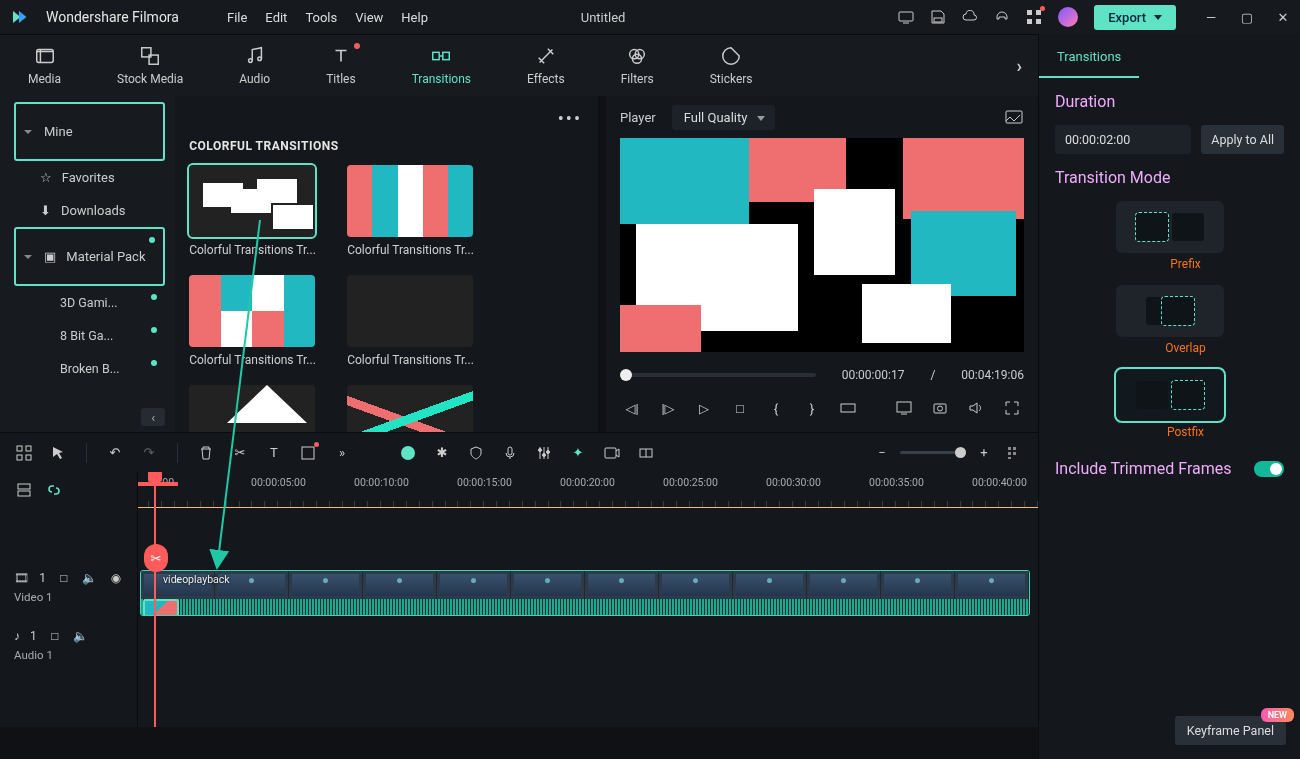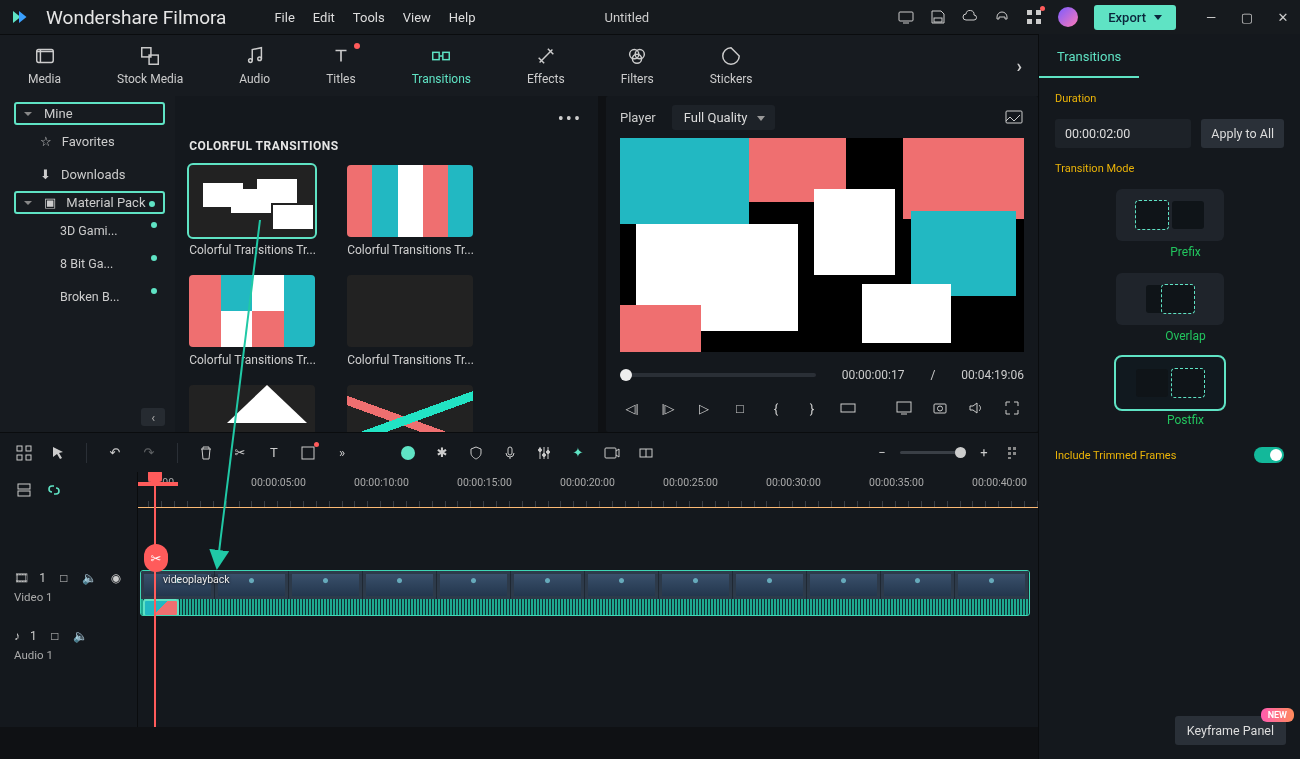--- a/index.html
+++ b/index.html
@@ -1,40 +1,40 @@
 <!DOCTYPE html>
 <html><head>
 <meta charset="utf-8">
 <style>
 * { margin:0; padding:0; box-sizing:border-box; font-family:-apple-system,Segoe UI,Roboto,sans-serif; user-select:none; }
 body { background:#0f1114; color:#d3d3d3; width:1300px; height:759px; overflow:hidden; font-size:13px; }
 .titlebar { height:34px; background:#161a1e; display:flex; align-items:center; padding:0 10px; gap:18px; }
 .logo-ico { width:18px; height:18px; display:inline-flex; }
-.titlebar .appname { font-size:19px; color:#e6e6e6; margin-right:30px; }
+.titlebar .appname { font-size:14px; color:#e6e6e6; margin-right:30px; }
 .titlebar .menu { color:#ddd; font-size:13px; cursor:pointer; }
 .titlebar .proj { flex:1; text-align:center; color:#ccc; font-size:13px; margin-left:-120px;}
 .titlebar .right { display:flex; align-items:center; gap:16px; }
 .tb-ico { width:16px; height:16px; color:#ccc; cursor:pointer; display:flex; align-items:center; justify-content:center;}
 .avatar { width:20px; height:20px; border-radius:50%; background:linear-gradient(135deg,#7b5bff,#ff7ab8); }
 .export-btn { background:#5fe3c4; color:#0b263c; padding:5px 14px; border-radius:3px; font-size:13px; font-weight:500; display:flex; align-items:center; gap:8px; cursor:pointer;}
 .export-btn .chev { border-left:4px solid transparent;border-right:4px solid transparent;border-top:5px solid #0b263c;}
 .winbtns { display:flex; gap:22px; margin-left:12px; }
 .winbtns span { width:14px; height:14px; display:flex; align-items:center; justify-content:center; color:#ccc; cursor:pointer; font-size:13px;}
 
 .ribbon { height:62px; background:#171b20; display:flex; align-items:center; padding-left:28px; gap:56px; border-top:1px solid #0a0c0e;}
 .ribtab { display:flex; flex-direction:column; align-items:center; gap:5px; color:#ccc; font-size:12px; cursor:pointer; position:relative;}
 .ribtab.active { color:#5fe3c4; }
 .ribtab .ico { width:22px; height:22px; display:flex; align-items:center; justify-content:center;}
 .ribdot { position:absolute; top:-2px; right:-4px; width:6px;height:6px;border-radius:50%;background:#ff5b5b;}
 .ribbon .more { margin-left:auto; margin-right:16px; font-size:18px; font-weight:bold; color:#ccc; cursor:pointer;}
 
 .midrow { display:flex; height:336px; }
 .sidebar { width:178px; background:#171b20; padding:6px 10px 0 14px; display:flex; flex-direction:column; overflow:hidden;}
 .side-item { display:flex; align-items:center; gap:10px; padding:9px 8px; color:#ccc; font-size:13px; cursor:pointer; border-radius:3px; position:relative;}
-.side-item.hl { border:2px solid #5fe3c4; border-radius:3px; padding:2px 8px;text-align:center; }
+.side-item.hl { border:2px solid #5fe3c4; border-radius:3px; padding:20px 8px;text-align:center; }
 .side-item .tri { border-left:4px solid transparent;border-right:4px solid transparent;border-top:4px solid #888; margin-right:2px;}
 .side-sub { padding-left:46px; font-size:12.5px; color:#ccc;}
 .side-dot { position:absolute; right:8px; top:8px; width:6px;height:6px;border-radius:50%;background:#5fe3c4;}
 .side-collapse { margin-top:auto; align-self:flex-end; width:24px; height:18px; background:#262b31; border-radius:3px; display:flex; align-items:center; justify-content:center; margin-bottom:6px; cursor:pointer; color:#aaa;}
 
 .browser { width:430px; background:#14181d; padding:8px 16px 0 14px; position:relative; overflow:hidden;}
 .browser .hdrrow { display:flex; justify-content:flex-end; padding:4px 0 10px;}
 .browser .more3 { color:#ccc; font-size:18px; letter-spacing:2px; cursor:pointer;}
 .browser .sectitle { font-size:12px; font-weight:700; color:#e5e5e5; letter-spacing:.5px; margin-bottom:12px;}
 .grid { display:flex; flex-wrap:wrap; gap:18px 22px; }
@@ -98,29 +98,29 @@
 .clip .wave { height:18px; background:repeating-linear-gradient(90deg,#20b89a 0 2px,transparent 2px 3px); opacity:.9;}
 .clip .tag { position:absolute; top:2px; left:6px; font-size:10.5px; color:#eee; z-index:2; text-shadow:0 0 3px #000;}
 .clip .trx { position:absolute; left:2px; top:28px; width:36px; height:18px; background:linear-gradient(135deg,#22b8c2 50%,#ef6f70 50%); border:2px solid #5fe3c4; border-radius:3px; z-index:3;}
 .clip .play { position:absolute; left:4px; top:6px; width:14px;height:14px;background:#e8e8e8;border-radius:2px;display:flex;align-items:center;justify-content:center;color:#222;font-size:9px;}
 .arrow { position:absolute; pointer-events:none; z-index:50;}
 
 .propanel { width:262px; background:#14181d; border-left:1px solid #0a0c0e; position:absolute; right:0; top:34px; bottom:0; padding:0 0 12px 0; display:flex; flex-direction:column;}
 .propanel .tabbar { height:44px; display:flex; align-items:flex-end;}
 .propanel .ptab { padding:12px 18px; color:#5fe3c4; border-bottom:2px solid #5fe3c4; font-size:13px;}
 .propanel .body { padding:14px 16px; display:flex; flex-direction:column; gap:14px;}
-.propanel .lbl { font-size:11px; color:#eab308;}
+.propanel .lbl { font-size:16px; color:#f0abfc;}
 .propanel .row { display:flex; gap:10px; align-items:center;}
 .propanel .tinput { flex:1; background:#1d2228; border-radius:3px; padding:7px 10px; color:#ddd; font-size:12.5px;}
 .propanel .btn { background:#2a3038; padding:7px 10px; border-radius:3px; color:#ddd; font-size:12.5px; cursor:pointer;}
 .mode { width:108px; height:52px; background:#1f242b; border-radius:6px; display:flex; align-items:center; justify-content:center; gap:4px; cursor:pointer; margin:0;}
 .mode.sel { outline:2px solid #5fe3c4; background:#11191f;}
 .mode .b { width:32px;height:28px;background:#0f1418;border-radius:3px;}
 .mode .b.o { outline:1px dashed #5fe3c4;}
-.mode-lbl { text-align:center; font-size:12px; color:#22c55e; margin-top:4px;margin-left:32px;}
+.mode-lbl { text-align:center; font-size:12px; color:#f97316; margin-top:4px;margin-left:32px;}
 .modecol{display:flex;flex-direction:column;align-items:center;}
 .toggle { width:30px;height:16px;background:#13b89a;border-radius:8px;position:relative;cursor:pointer;}
 .toggle::after{content:'';position:absolute;right:2px;top:2px;width:12px;height:12px;border-radius:50%;background:#fff;}
 .kfbtn { position:absolute; right:14px; bottom:14px; background:#2a3038; color:#ddd; padding:7px 12px; border-radius:3px; font-size:12.5px; cursor:pointer;}
 .kfbtn .new { position:absolute; top:-8px; right:-8px; background:linear-gradient(90deg,#ff5bb0,#ff8b5b); color:#fff; font-size:9px; padding:2px 7px; border-radius:6px; font-weight:600;}
 
 .mainarea{width:1038px;}
 svg{display:block;}
 </style>
 </head>

